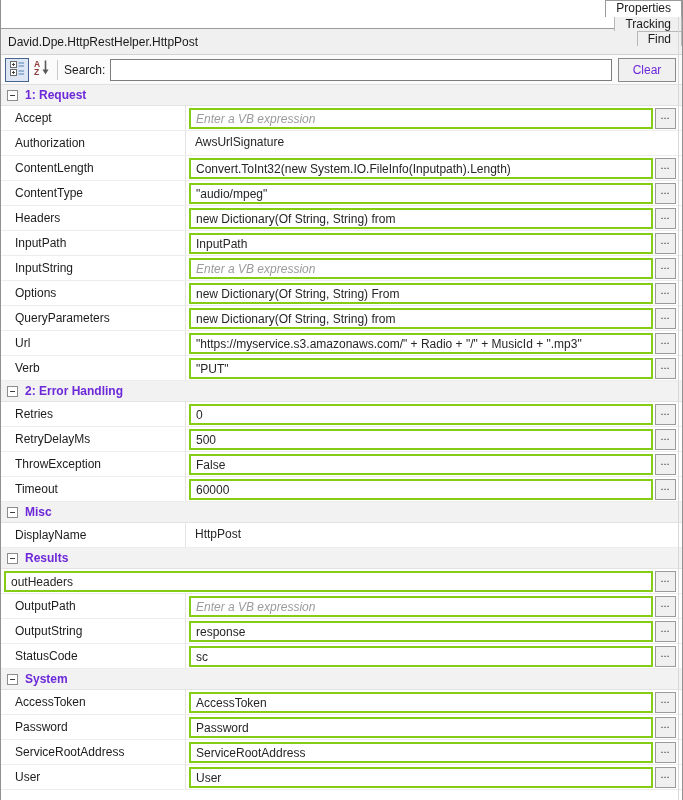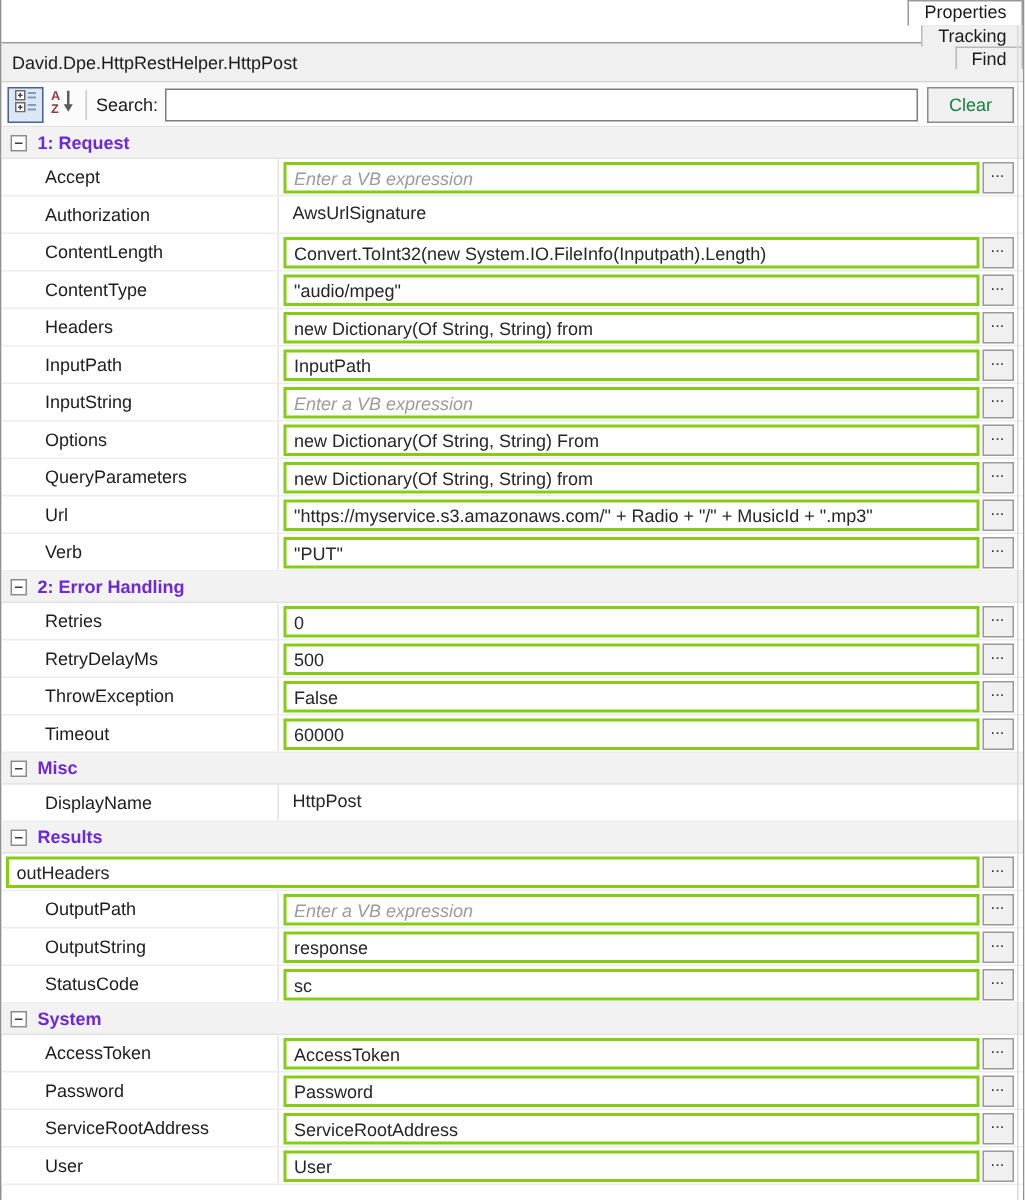--- a/index.html
+++ b/index.html
@@ -17,31 +17,31 @@
   
   .titlebar { height:26px; background:#f0f0f0; border-bottom:1px solid #d2d2d2; display:flex; align-items:center; padding-left:7px; font-size:12px; color:#1a1a1a; }
 
   
   .toolbar { height:30px; background:#fbfbfb; border-bottom:1px solid #e0e0e0; display:flex; align-items:center; padding:0 6px 0 4px; }
   .icon-btn { width:24px; height:24px; display:flex; align-items:center; justify-content:center; background:transparent; border:1px solid transparent; }
   .icon-btn.selected { background:#dce6f5; border:1px solid #46648f; }
   .tool-sep { width:1px; height:20px; background:#c9c9c9; margin:0 6px 0 4px; }
   .search-label { font-size:12px; color:#1a1a1a; margin-right:5px; }
   .search-input { flex:1; height:22px; border:1px solid #7d7d7d; background:#ffffff; font-size:12px; padding:0 4px; font-family:"Liberation Sans",sans-serif; outline:none; }
-  .clear-btn { width:58px; height:24px; margin-left:6px; background:#f0f0f0; border:1px solid #8a8a8a; font-size:12px; color:#15803d; font-family:"Liberation Sans",sans-serif; }
+  .clear-btn { width:58px; height:24px; margin-left:6px; background:#f0f0f0; border:1px solid #8a8a8a; font-size:12px; color:#6d28d9; font-family:"Liberation Sans",sans-serif; }
 
   
   .grid { background:#ffffff; }
   .section-header { height:21px; background:#f2f2f2; display:flex; align-items:center; border-bottom:1px solid #e3e3e3; }
   .expander { width:11px; height:11px; margin-left:6px; border:1px solid #8c8c8c; background:#ffffff; position:relative; flex:0 0 auto; }
   .expander::after { content:""; position:absolute; left:2px; right:2px; top:4px; height:1px; background:#3c3c3c; }
   .section-title { font-size:12px; font-weight:bold; color:#6d28d9; margin-left:7px; white-space:nowrap; }
 
   .prow { height:25px; display:flex; align-items:stretch; border-bottom:1px solid #ededed; }
-  .plabel { width:185px; flex:0 0 auto; display:flex; align-items:center; padding-left:29px; font-size:12px; color:#1c1c1c; border-right:1px solid #e4e4e4; white-space:nowrap; overflow:hidden; }
+  .plabel { width:185px; flex:0 0 auto; display:flex; align-items:center; padding-left:14px; font-size:12px; color:#1c1c1c; border-right:1px solid #e4e4e4; white-space:nowrap; overflow:hidden; }
   .pvalcell { flex:1; display:flex; align-items:center; padding:0 0 0 3px; min-width:0; }
   .pvalue { flex:1; height:21px; line-height:19px; border:2px solid #84cc16; background:#ffffff; font-size:12px; color:#262626; padding:0 5px; white-space:nowrap; overflow:hidden; }
   .pvalue.placeholder { color:#9b9b9b; font-style:italic; }
   .pvalue.readonly { border:none; background:transparent; padding-left:6px; }
   .pellipsis-cell { width:29px; flex:0 0 auto; display:flex; align-items:center; justify-content:center; padding-right:5px; }
   .ellipsis-btn { width:21px; height:21px; background:#f0f0f0; border:1px solid #9b9b9b; font-size:11px; line-height:10px; color:#333333; text-align:center; padding-bottom:6px; font-family:"Liberation Sans",sans-serif; }
 </style>
 </head>
 <body>
 

